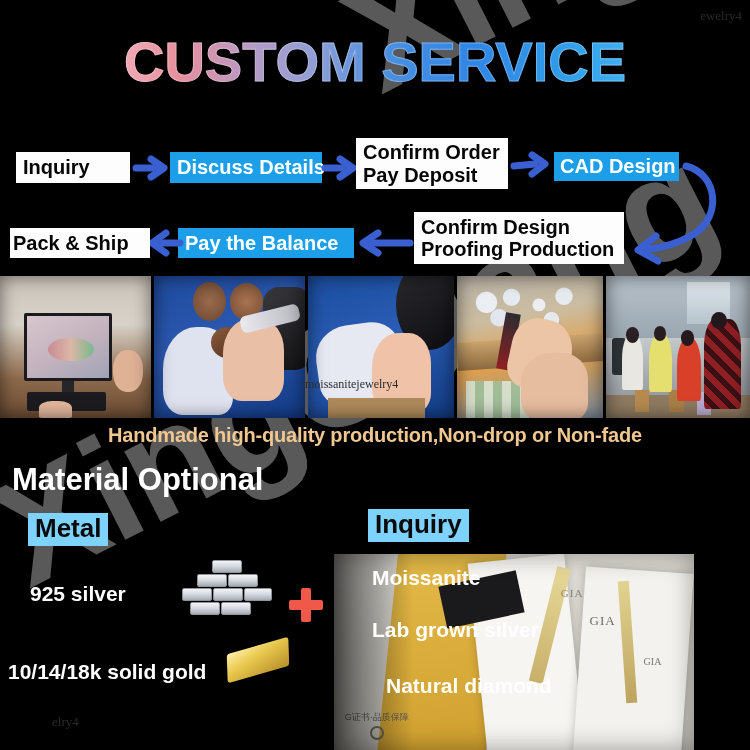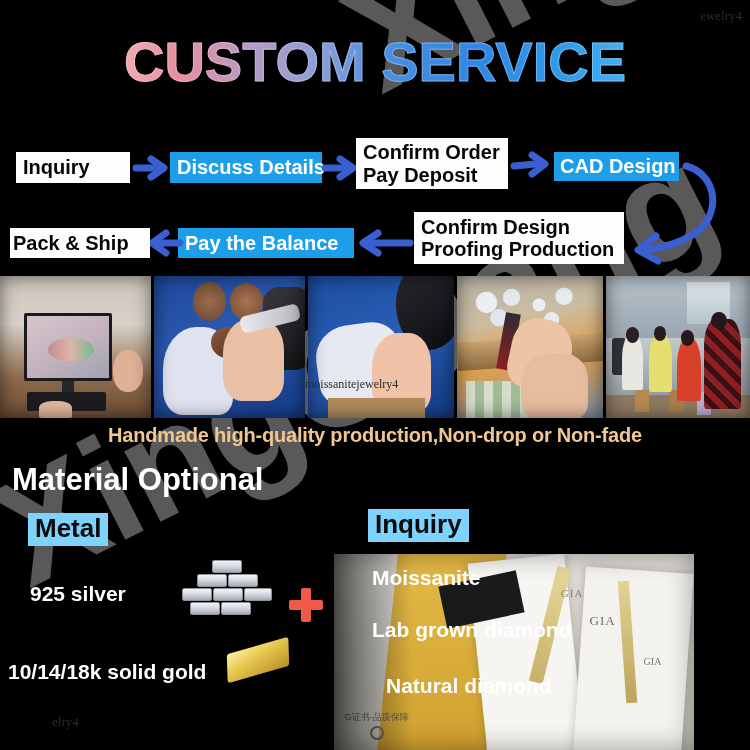--- a/index.html
+++ b/index.html
@@ -489,21 +489,21 @@
     <div class="shade"></div>
   </div>
 
   <div class="chip" id="chip-metal">Metal</div>
   <div class="chip" id="chip-diamond">Inquiry</div>
 
   <div class="mat-row" id="row-silver">925 silver</div>
   <div class="mat-row" id="row-gold">10/14/18k solid gold</div>
 
   <div class="mat-row" id="row-moiss">Moissanite</div>
-  <div class="mat-row" id="row-lab">Lab grown diamond</div>
+  <div class="mat-row" id="row-lab">Lab grown silver</div>
   <div class="mat-row" id="row-nat">Natural diamond</div>
 
   <div id="silver">
     <div class="sbar" style="left:34px; top:0;  width:30px;"></div>
     <div class="sbar" style="left:19px; top:14px; width:30px;"></div>
     <div class="sbar" style="left:50px; top:14px; width:30px;"></div>
     <div class="sbar" style="left:4px;  top:28px; width:30px;"></div>
     <div class="sbar" style="left:35px; top:28px; width:30px;"></div>
     <div class="sbar" style="left:66px; top:28px; width:28px;"></div>
     <div class="sbar" style="left:12px; top:42px; width:30px;"></div>

